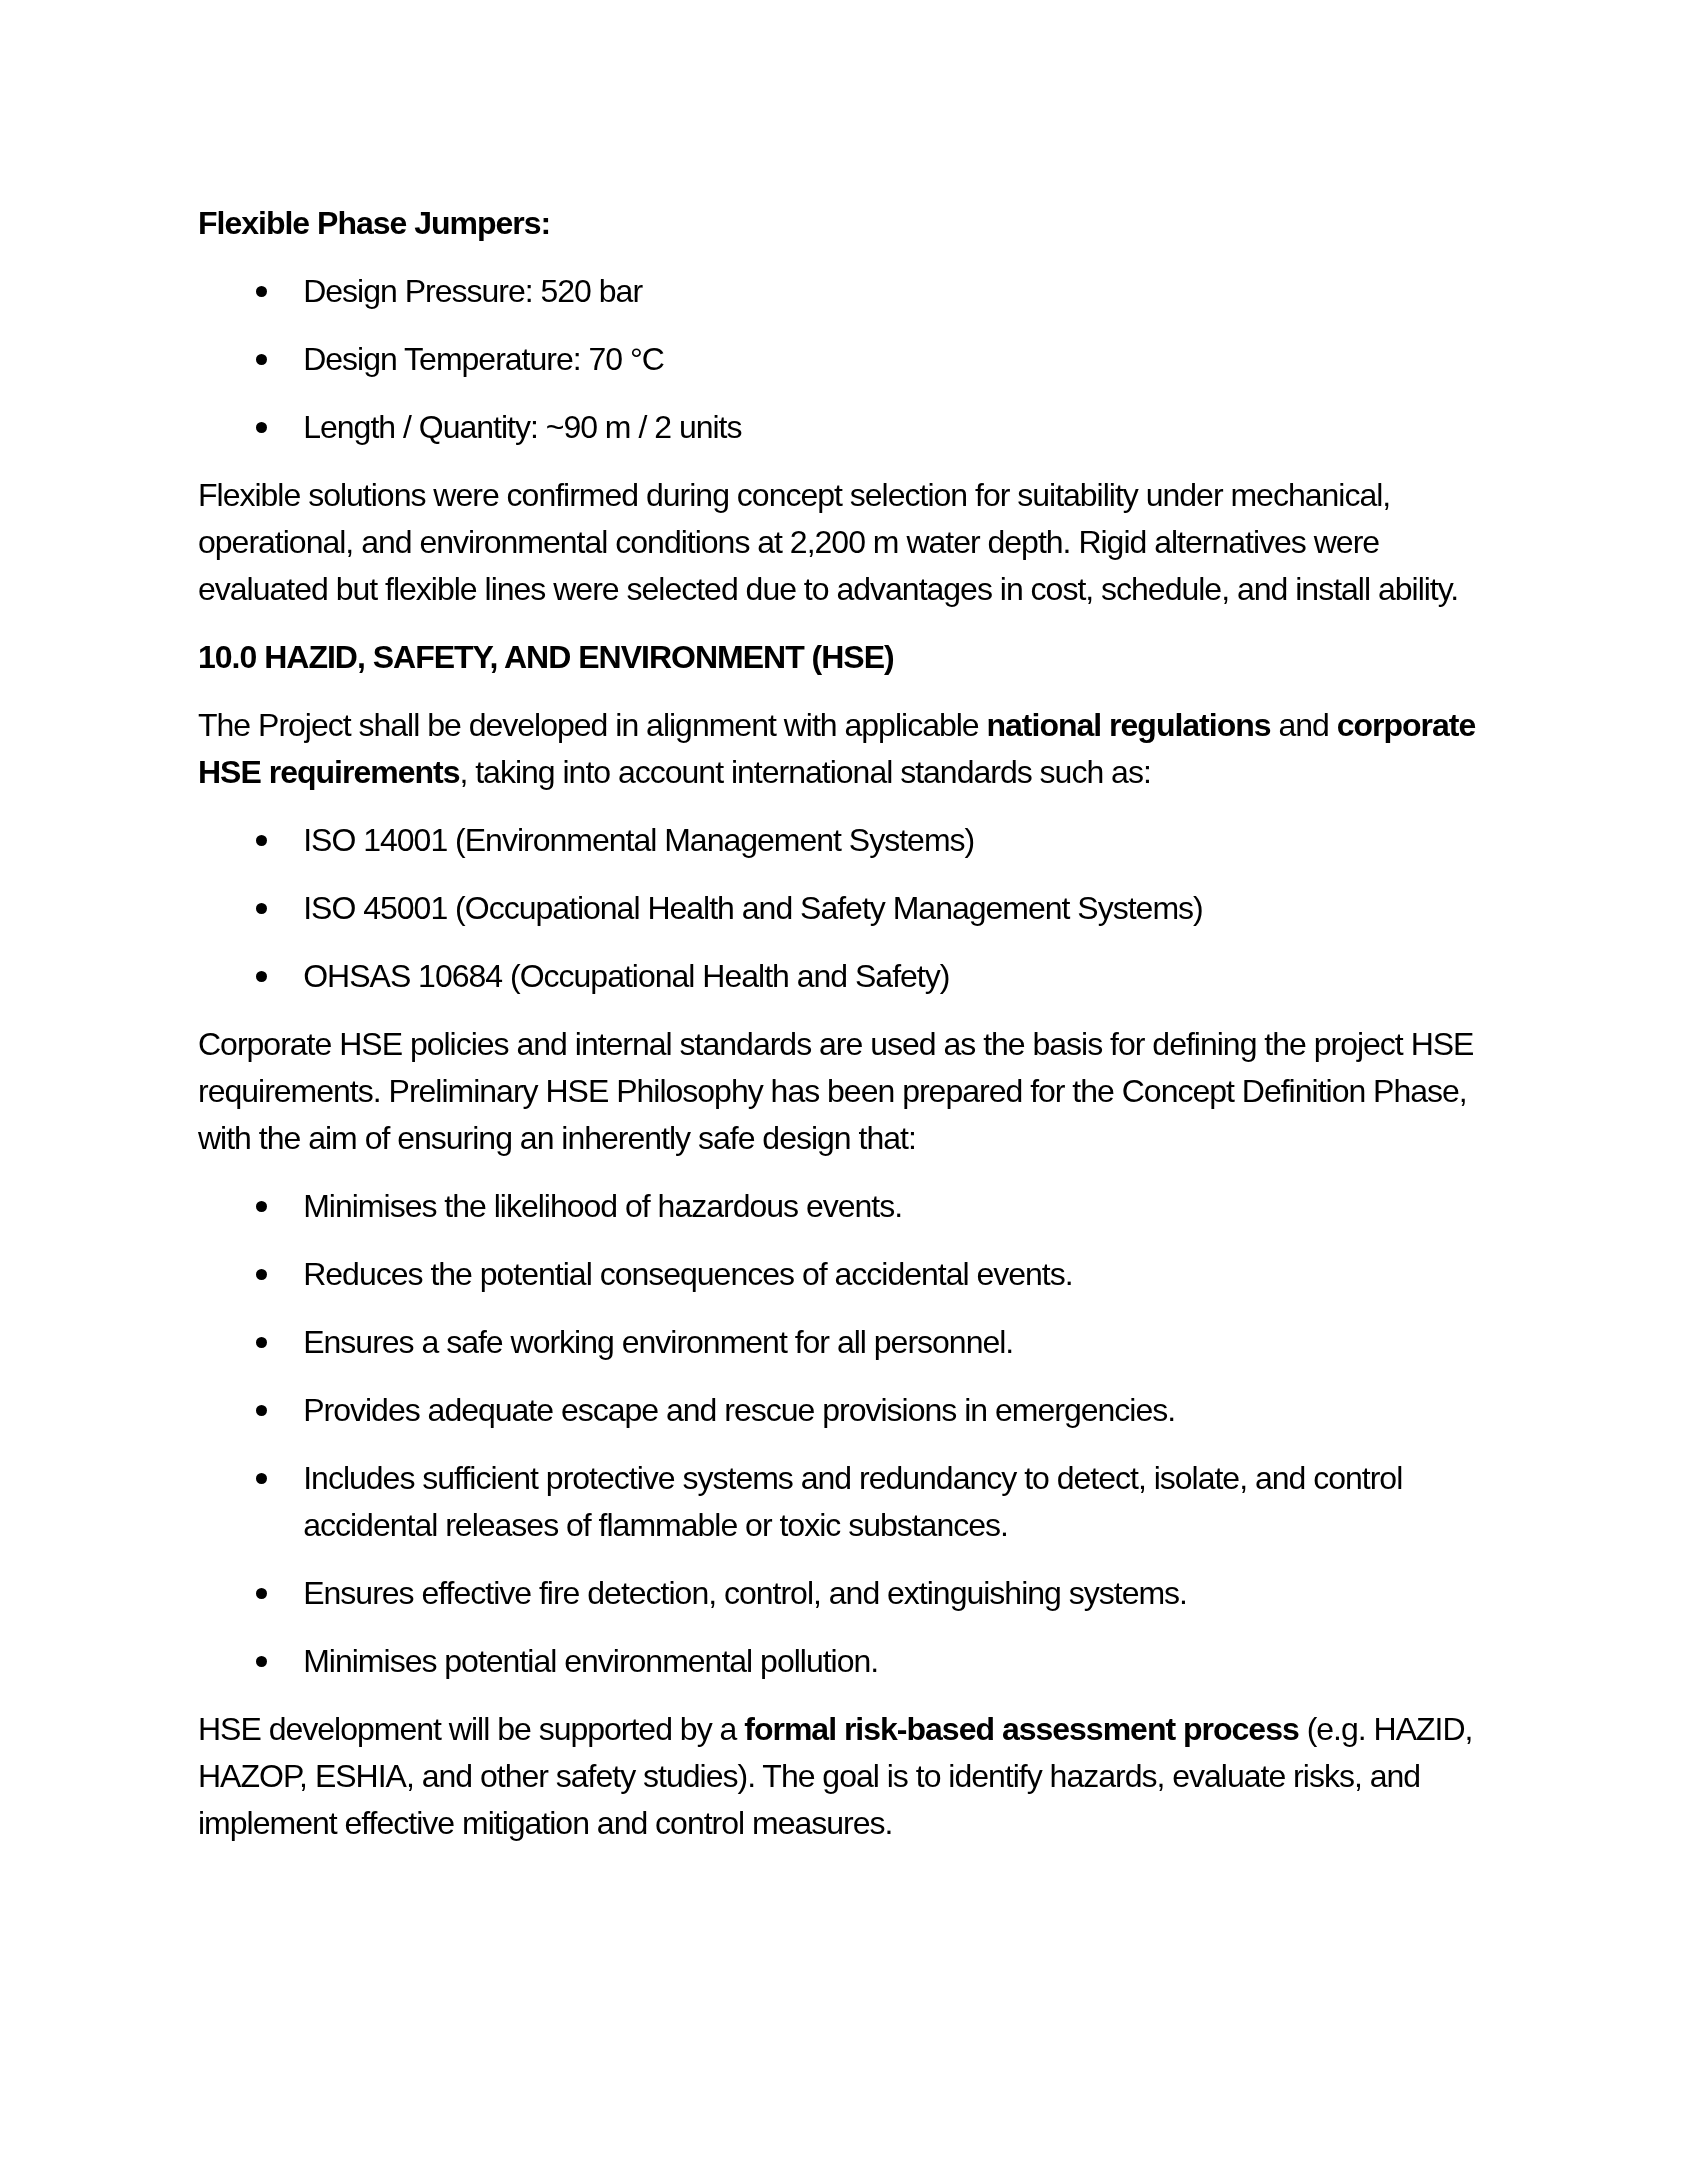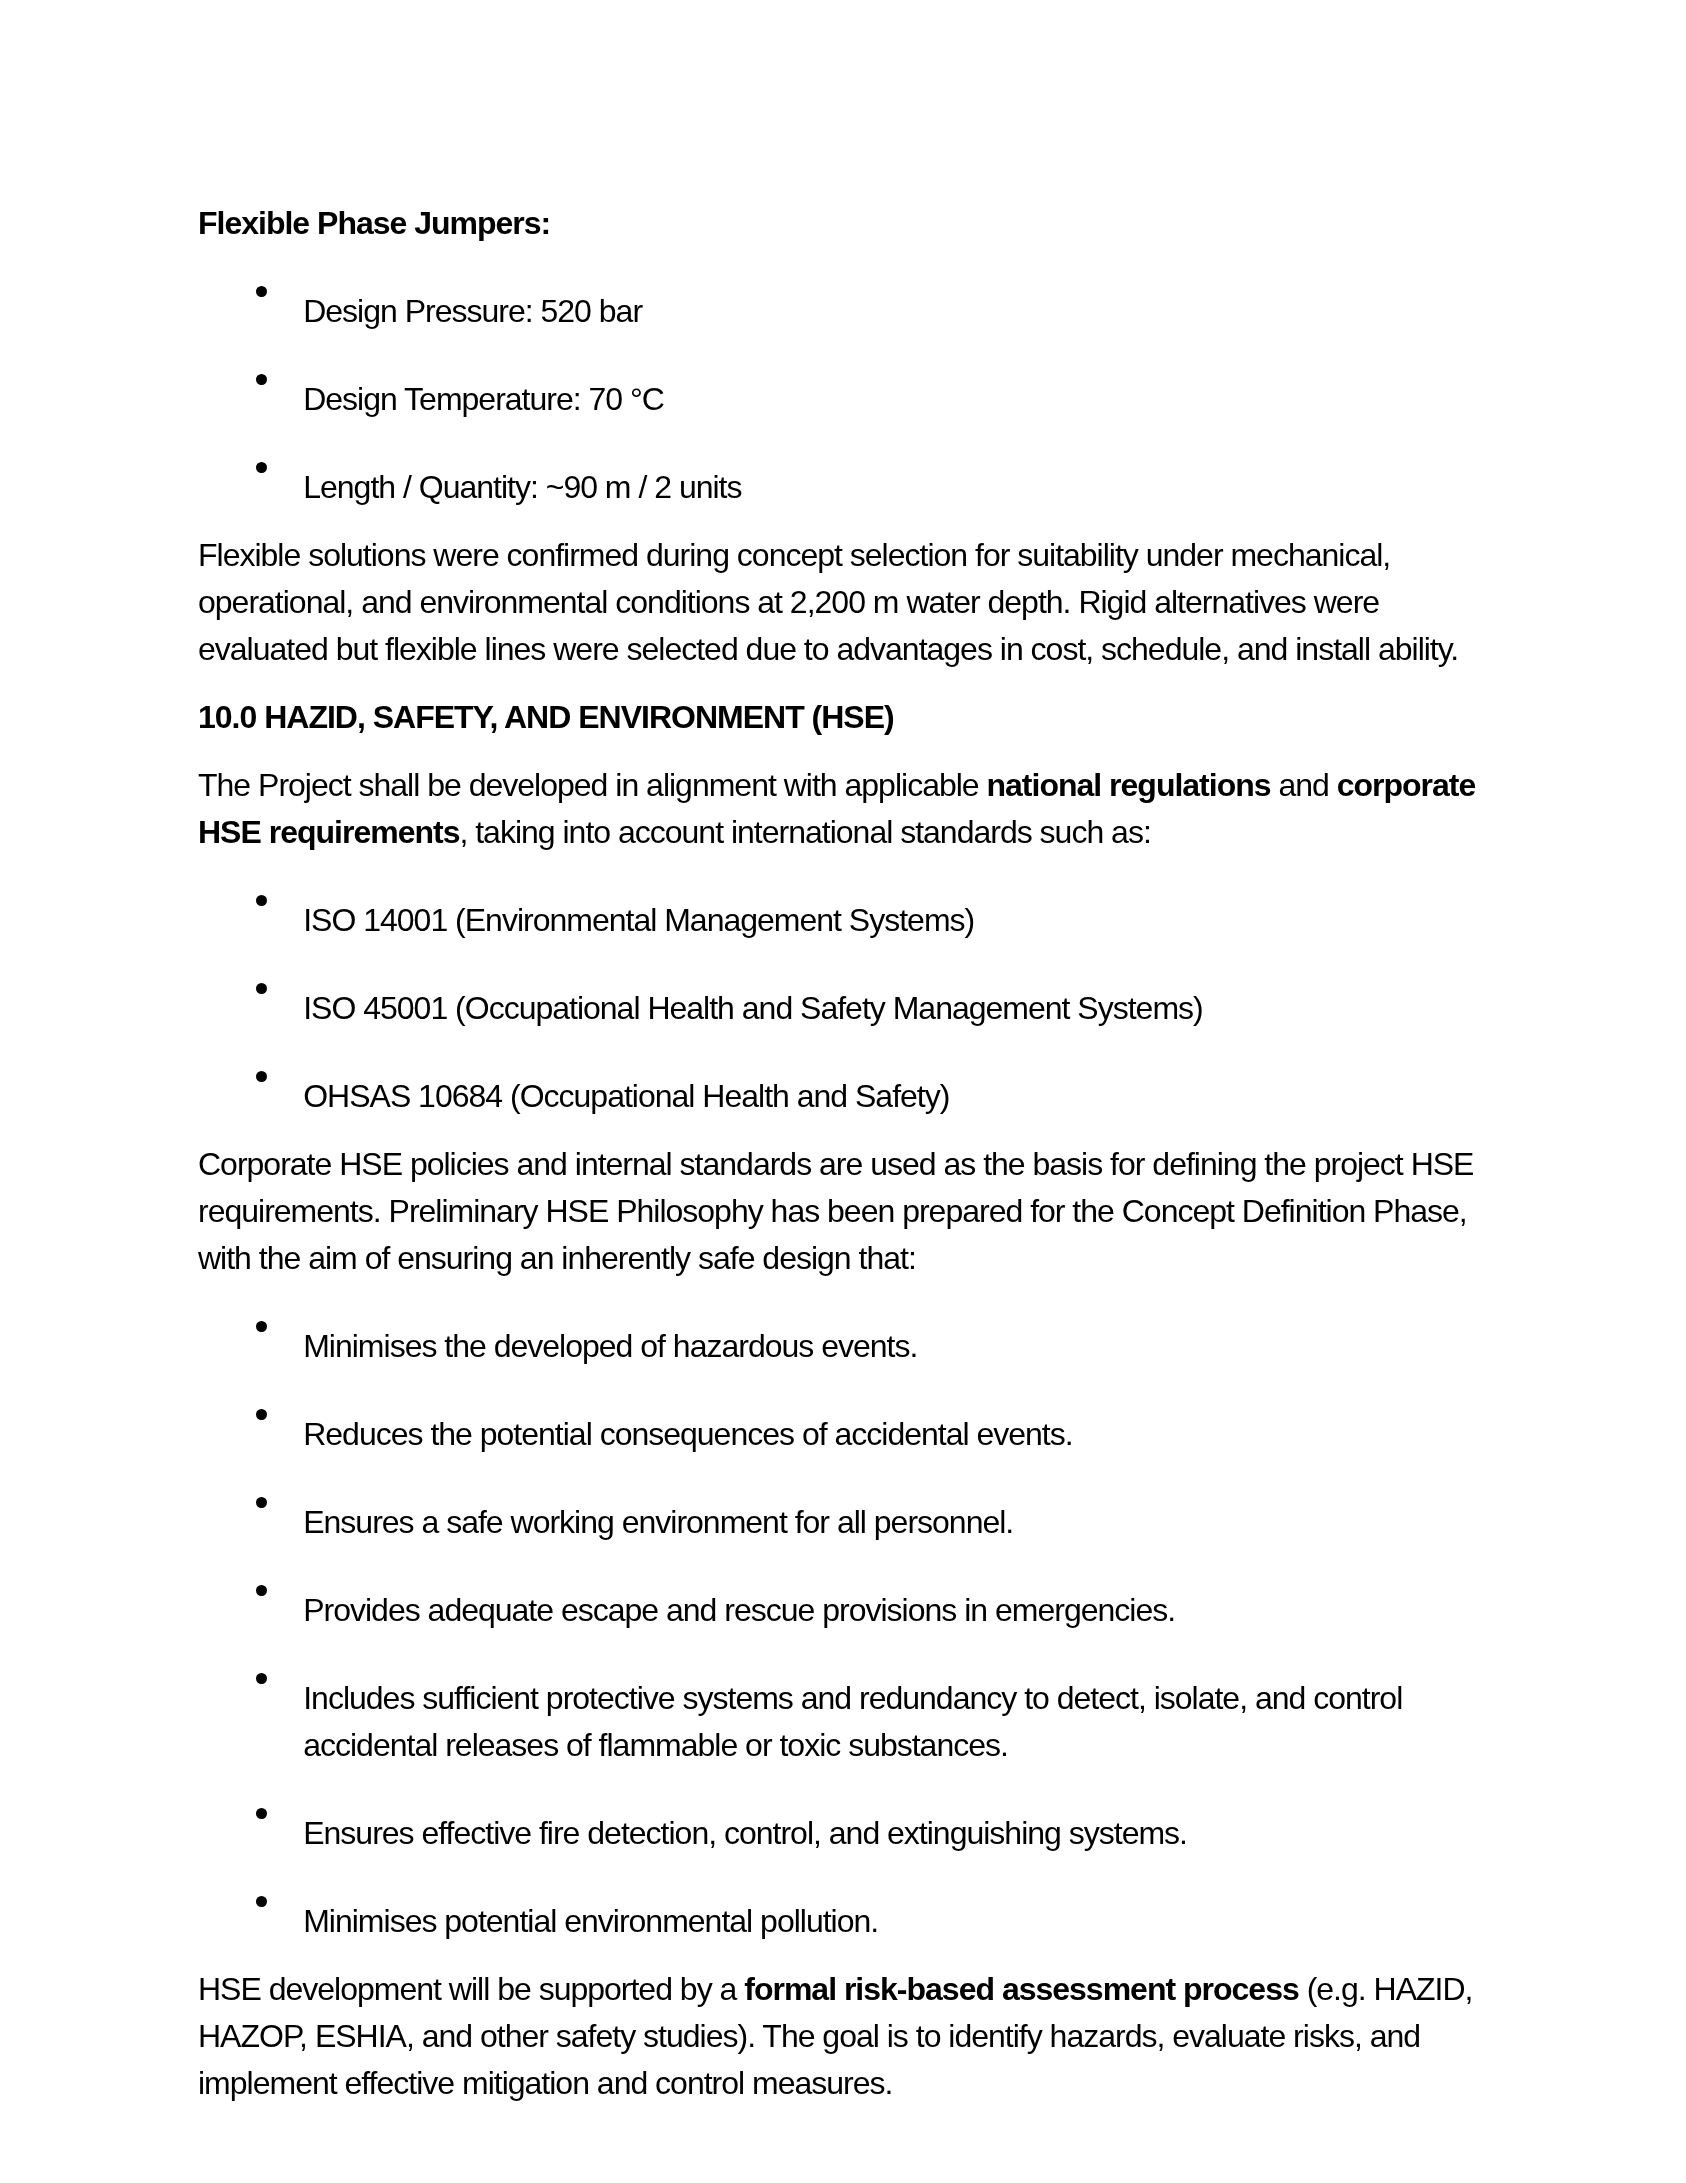--- a/index.html
+++ b/index.html
@@ -45,21 +45,20 @@
   .dot {
     flex: 0 0 auto;
     width: 11.2px;
     height: 11.2px;
     border-radius: 50%;
     background: #000000;
     margin: 18px 36px 0 0;
   }
   .li-text {
     flex: 1 1 auto;
-    margin-top: 20px;
   }
   .b {
     font-weight: 700;
   }
 </style>
 </head>
 <body>
 
 <div class="page">
 
@@ -99,21 +98,21 @@
       <span class="dot"></span>
       <span class="li-text">OHSAS 10684 (Occupational Health and Safety)</span>
     </li>
   </ul>
 
   <p class="para">Corporate HSE policies and internal standards are used as the basis for defining the project HSE requirements. Preliminary HSE Philosophy has been prepared for the Concept Definition Phase, with the aim of ensuring an inherently safe design that:</p>
 
   <ul class="blist">
     <li>
       <span class="dot"></span>
-      <span class="li-text">Minimises the developed of hazardous events.</span>
+      <span class="li-text">Minimises the likelihood of hazardous events.</span>
     </li>
     <li>
       <span class="dot"></span>
       <span class="li-text">Reduces the potential consequences of accidental events.</span>
     </li>
     <li>
       <span class="dot"></span>
       <span class="li-text">Ensures a safe working environment for all personnel.</span>
     </li>
     <li>

